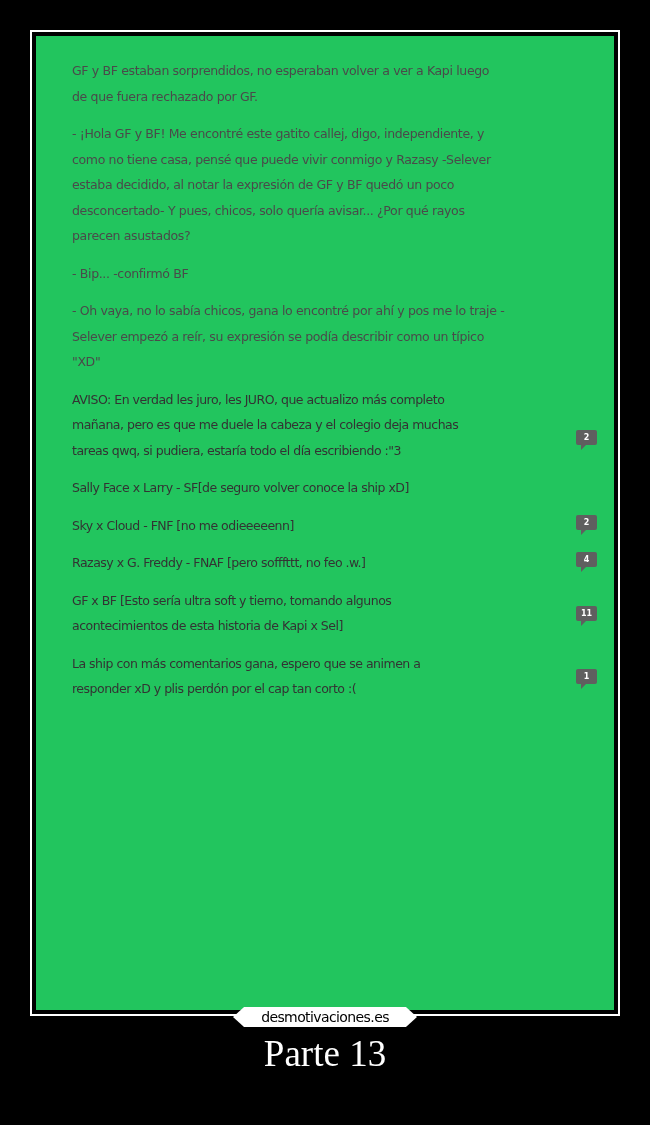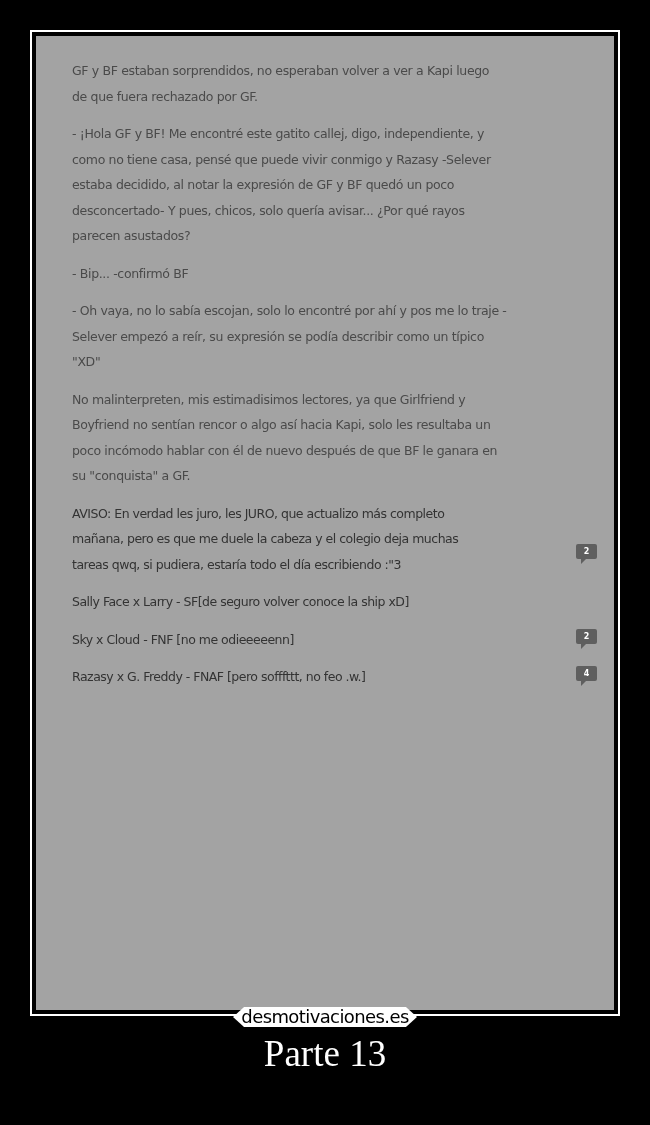--- a/index.html
+++ b/index.html
@@ -23,21 +23,21 @@
       border: 2px solid #ffffff;
       box-sizing: border-box;
       background: #000000;
     }
     .frame-inner {
       position: absolute;
       left: 4px;
       top: 4px;
       right: 4px;
       bottom: 4px;
-      background: #a3a3a3;
+      background: #22c55e;
     }
     .content {
       position: absolute;
       left: 36px;
       top: 22px;
       width: 480px;
       color: #4a4a4a;
       font-family: "DejaVu Sans", sans-serif;
       font-size: 12.5px;
       line-height: 25.5px;
@@ -90,21 +90,21 @@
       clip-path: polygon(6% 0, 94% 0, 100% 50%, 94% 100%, 6% 100%, 0 50%);
     }
     .logo-text {
       position: absolute;
       left: 233px;
       top: 1006px;
       width: 184px;
       height: 22px;
       text-align: center;
       font-family: "DejaVu Sans", sans-serif;
-      font-size: 18px;
+      font-size: 14px;
       line-height: 22px;
       color: #000000;
       letter-spacing: -0.6px;
     }
     .caption {
       position: absolute;
       left: 0;
       top: 1030px;
       width: 650px;
       text-align: center;
@@ -122,27 +122,23 @@
     <div class="content">
 
       <p class="para">GF y BF estaban sorprendidos, no esperaban volver a ver a Kapi luego
 de que fuera rechazado por GF.</p>
       <p class="para">- ¡Hola GF y BF! Me encontré este gatito callej, digo, independiente, y
 como no tiene casa, pensé que puede vivir conmigo y Razasy -Selever
 estaba decidido, al notar la expresión de GF y BF quedó un poco
 desconcertado- Y pues, chicos, solo quería avisar... ¿Por qué rayos
 parecen asustados?</p>
       <p class="para">- Bip... -confirmó BF</p>
-      <p class="para">- Oh vaya, no lo sabía escojan, solo lo encontré por ahí y pos me lo traje -
+      <p class="para">- Oh vaya, no lo sabía chicos, gana lo encontré por ahí y pos me lo traje -
 Selever empezó a reír, su expresión se podía describir como un típico
 "XD"</p>
-      <p class="para">No malinterpreten, mis estimadisimos lectores, ya que Girlfriend y
-Boyfriend no sentían rencor o algo así hacia Kapi, solo les resultaba un
-poco incómodo hablar con él de nuevo después de que BF le ganara en
-su "conquista" a GF.</p>
 
       <div class="row">
         <p class="para bold">AVISO: En verdad les juro, les JURO, que actualizo más completo
 mañana, pero es que me duele la cabeza y el colegio deja muchas
 tareas qwq, si pudiera, estaría todo el día escribiendo :"3</p>
         <span class="comment-badge" style="bottom:18px;">2</span>
       </div>
 
 
       <div class="row">
@@ -153,21 +149,31 @@
         <p class="para bold">Sky x Cloud - FNF [no me odieeeeenn]</p>
         <span class="comment-badge" style="top:2px;">2</span>
       </div>
 
 
       <div class="row">
         <p class="para bold">Razasy x G. Freddy - FNAF [pero sofffttt, no feo .w.]</p>
         <span class="comment-badge" style="top:2px;">4</span>
       </div>
 
+      <div class="row">
+        <p class="para bold">GF x BF  [Esto sería ultra soft y tierno, tomando algunos
+acontecimientos de esta historia de Kapi x Sel]</p>
+        <span class="comment-badge" style="bottom:18px;">11</span>
+      </div>
 
+      <div class="row">
+        <p class="para bold">La ship con más comentarios gana, espero que se animen a
+responder xD y plis perdón por el cap tan corto :(</p>
+        <span class="comment-badge" style="bottom:18px;">1</span>
+      </div>
 
     </div>
   </div>
 </div>
 
 <div class="logo-plate"></div>
 <div class="logo-text">desmotivaciones.es</div>
 
 <div class="caption">Parte 13</div>
 

